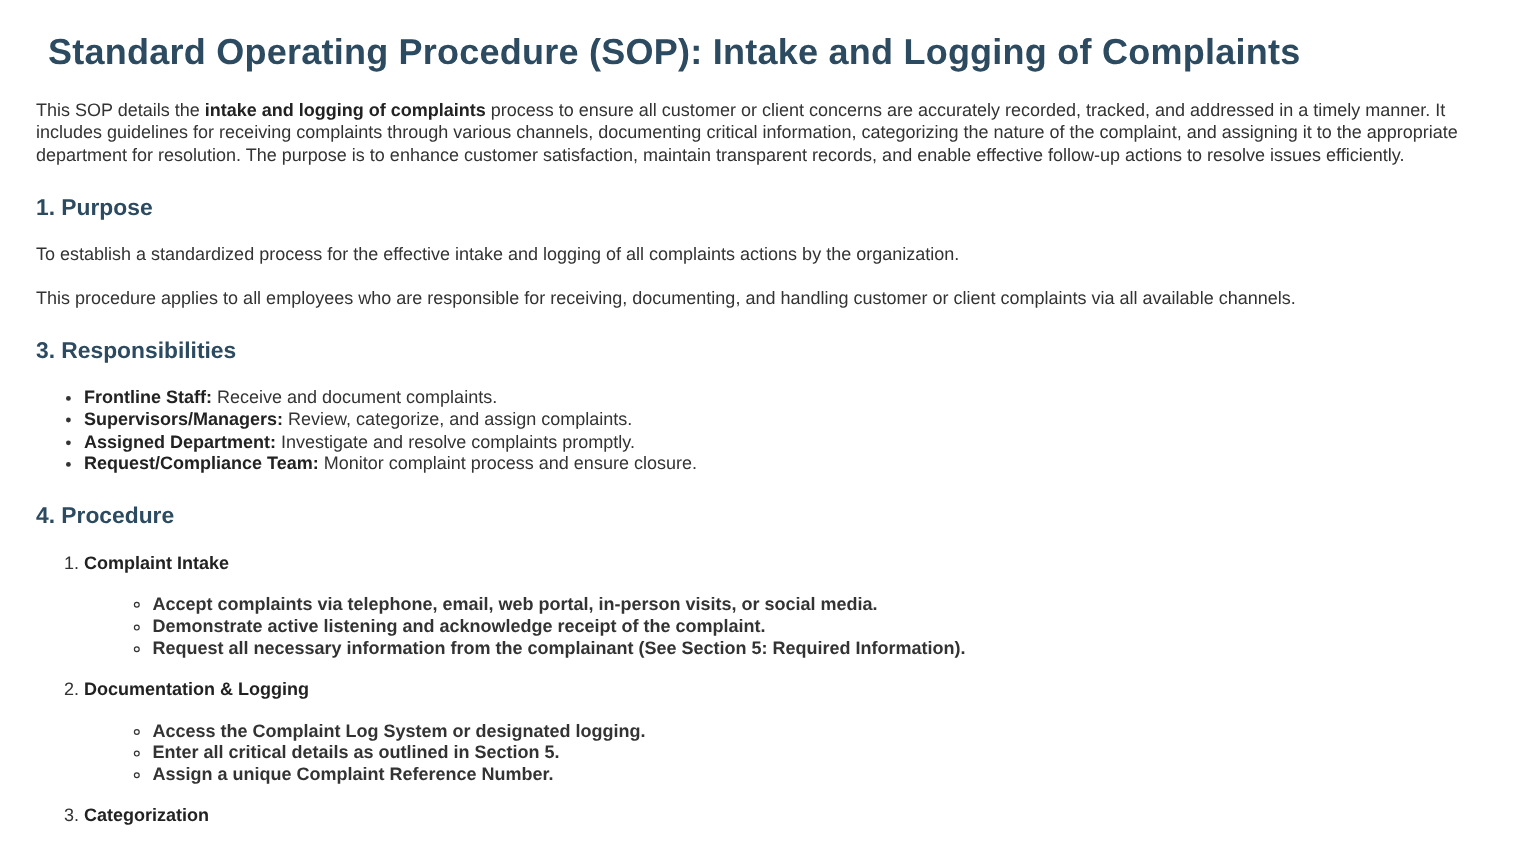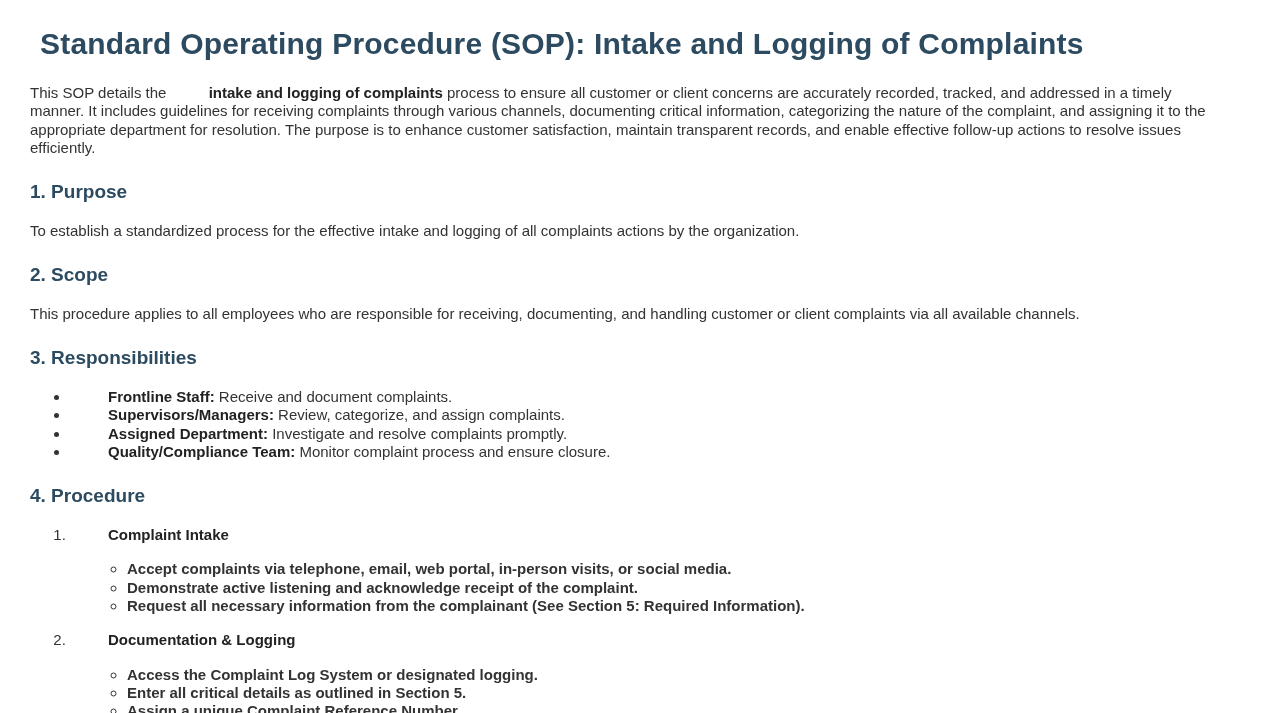--- a/index.html
+++ b/index.html
@@ -48,43 +48,42 @@
     margin: 0 0 18px 0;
     padding-left: 40px;
     list-style-type: decimal;
   }
   ol.proc-list > li > ul {
     list-style-type: circle;
     margin: 16px;
     padding-left: 41px;
     font-weight: bold;
   }
-  strong { font-weight: bold; color: #222222; margin-left: 38px; }
+  strong { font-weight: bold; color: #222222; }
 </style>
 </head>
 <body>
 
 <main class="doc">
 
   <h1>Standard Operating Procedure (SOP): Intake and Logging of Complaints</h1>
 
   <p><span>This SOP details the </span><strong>intake and logging of complaints</strong><span> process to ensure all customer or client concerns are accurately recorded, tracked, and addressed in a timely manner. It includes guidelines for receiving complaints through various channels, documenting critical information, categorizing the nature of the complaint, and assigning it to the appropriate department for resolution. The purpose is to enhance customer satisfaction, maintain transparent records, and enable effective follow-up actions to resolve issues efficiently.</span></p>
 
   <h2>1. Purpose</h2>
   <p>To establish a standardized process for the effective intake and logging of all complaints actions by the organization.</p>
 
-  <h2>2. Scope</h2>
   <p>This procedure applies to all employees who are responsible for receiving, documenting, and handling customer or client complaints via all available channels.</p>
 
   <h2>3. Responsibilities</h2>
   <ul class="resp-list">
     <li><strong>Frontline Staff:</strong> <span>Receive and document complaints.</span></li>
     <li><strong>Supervisors/Managers:</strong> <span>Review, categorize, and assign complaints.</span></li>
     <li><strong>Assigned Department:</strong> <span>Investigate and resolve complaints promptly.</span></li>
-    <li><strong>Quality/Compliance Team:</strong> <span>Monitor complaint process and ensure closure.</span></li>
+    <li><strong>Request/Compliance Team:</strong> <span>Monitor complaint process and ensure closure.</span></li>
   </ul>
 
   <h2>4. Procedure</h2>
   <ol class="proc-list">
     <li>
       <strong>Complaint Intake</strong>
       <ul>
         <li>Accept complaints via telephone, email, web portal, in-person visits, or social media.</li>
         <li>Demonstrate active listening and acknowledge receipt of the complaint.</li>
         <li>Request all necessary information from the complainant (See Section 5: Required Information).</li>

